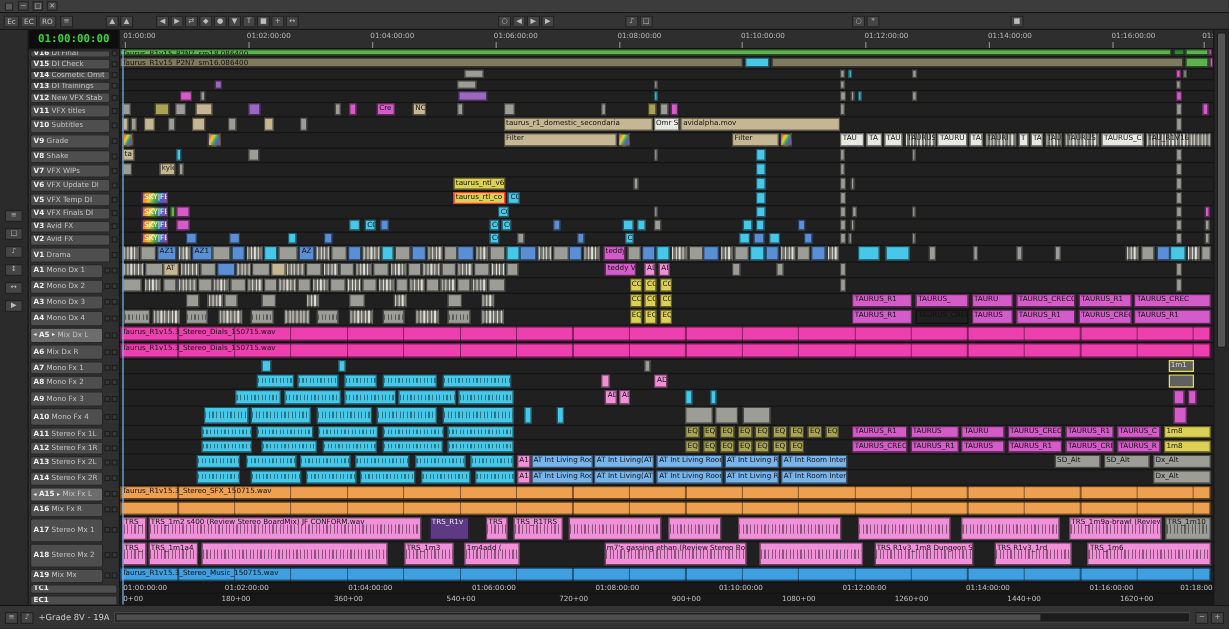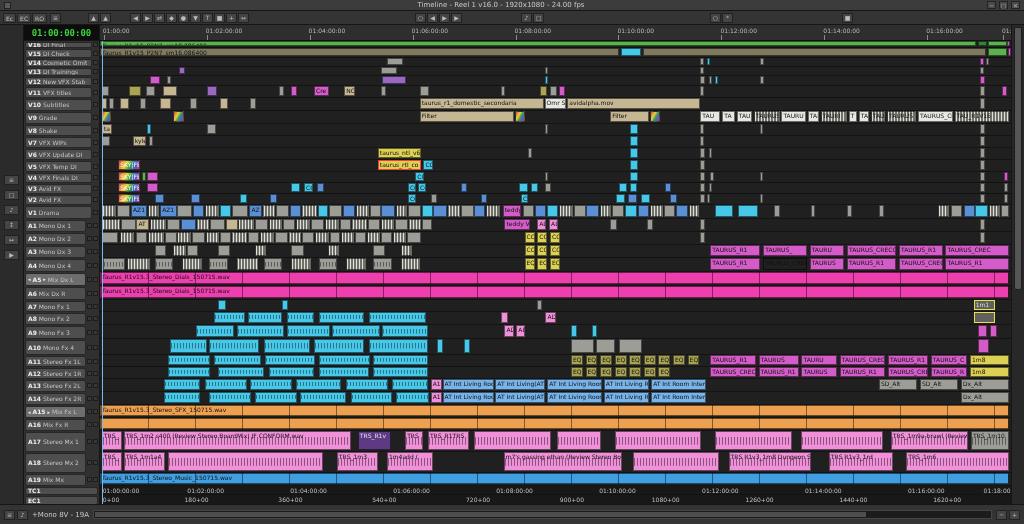--- a/index.html
+++ b/index.html
@@ -53,21 +53,20 @@
 .statusbar{height:20px;background:#343434;border-top:1px solid #161616;display:flex;align-items:center;gap:4px;padding:0 4px;font-size:7px;color:#c9c9c9}
 .hsb{flex:1;height:9px;background:#1c1c1c;border:1px solid #454545;position:relative}
 .hthumb{position:absolute;left:1px;top:1px;bottom:1px;width:86%;background:#4e4e4e}
 </style>
 </head>
 <body>
 
 <div class="window">
   <div class="titlebar">
     <div class="appicon"></div>
-    <div class="title">Timeline - Reel 1 v16.0 - 1920x1080 - 24.00 fps</div>
     <div class="winbtns">
         <div class="winbtn">─</div>
         <div class="winbtn">□</div>
         <div class="winbtn">✕</div>
       </div>
   </div>
 
   <div class="toolbar">
 
     <span style="display:flex;align-items:center;gap:1px;width:100%">
@@ -943,21 +942,21 @@
     <div class="vsb">
       <div class="vthumb"></div>
     </div>
   </div>
 
   <div class="statusbar">
     <span style="display:flex;gap:2px">
         <div class="tbtn">≡</div>
         <div class="tbtn">♪</div>
       </span>
-    <span>+Mono 8V - 19A</span>
+    <span>+Grade 8V - 19A</span>
     <div class="hsb">
       <div class="hthumb"></div>
     </div>
     <span style="display:flex;gap:2px">
         <div class="tbtn">─</div>
         <div class="tbtn">+</div>
       </span>
   </div>
 </div>
 

